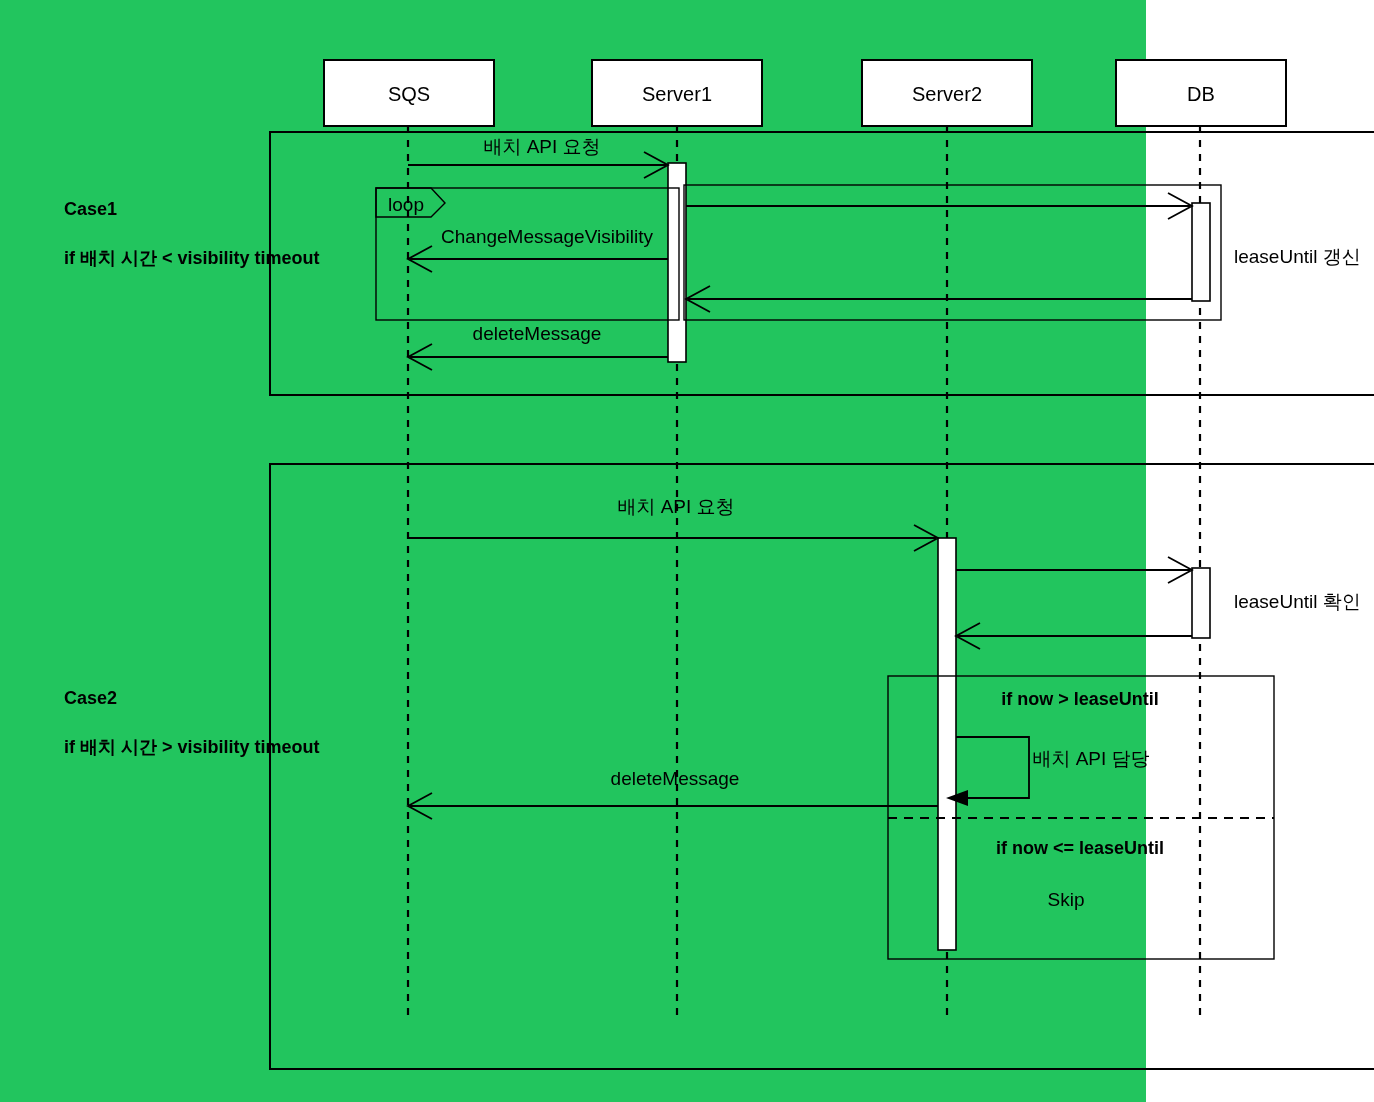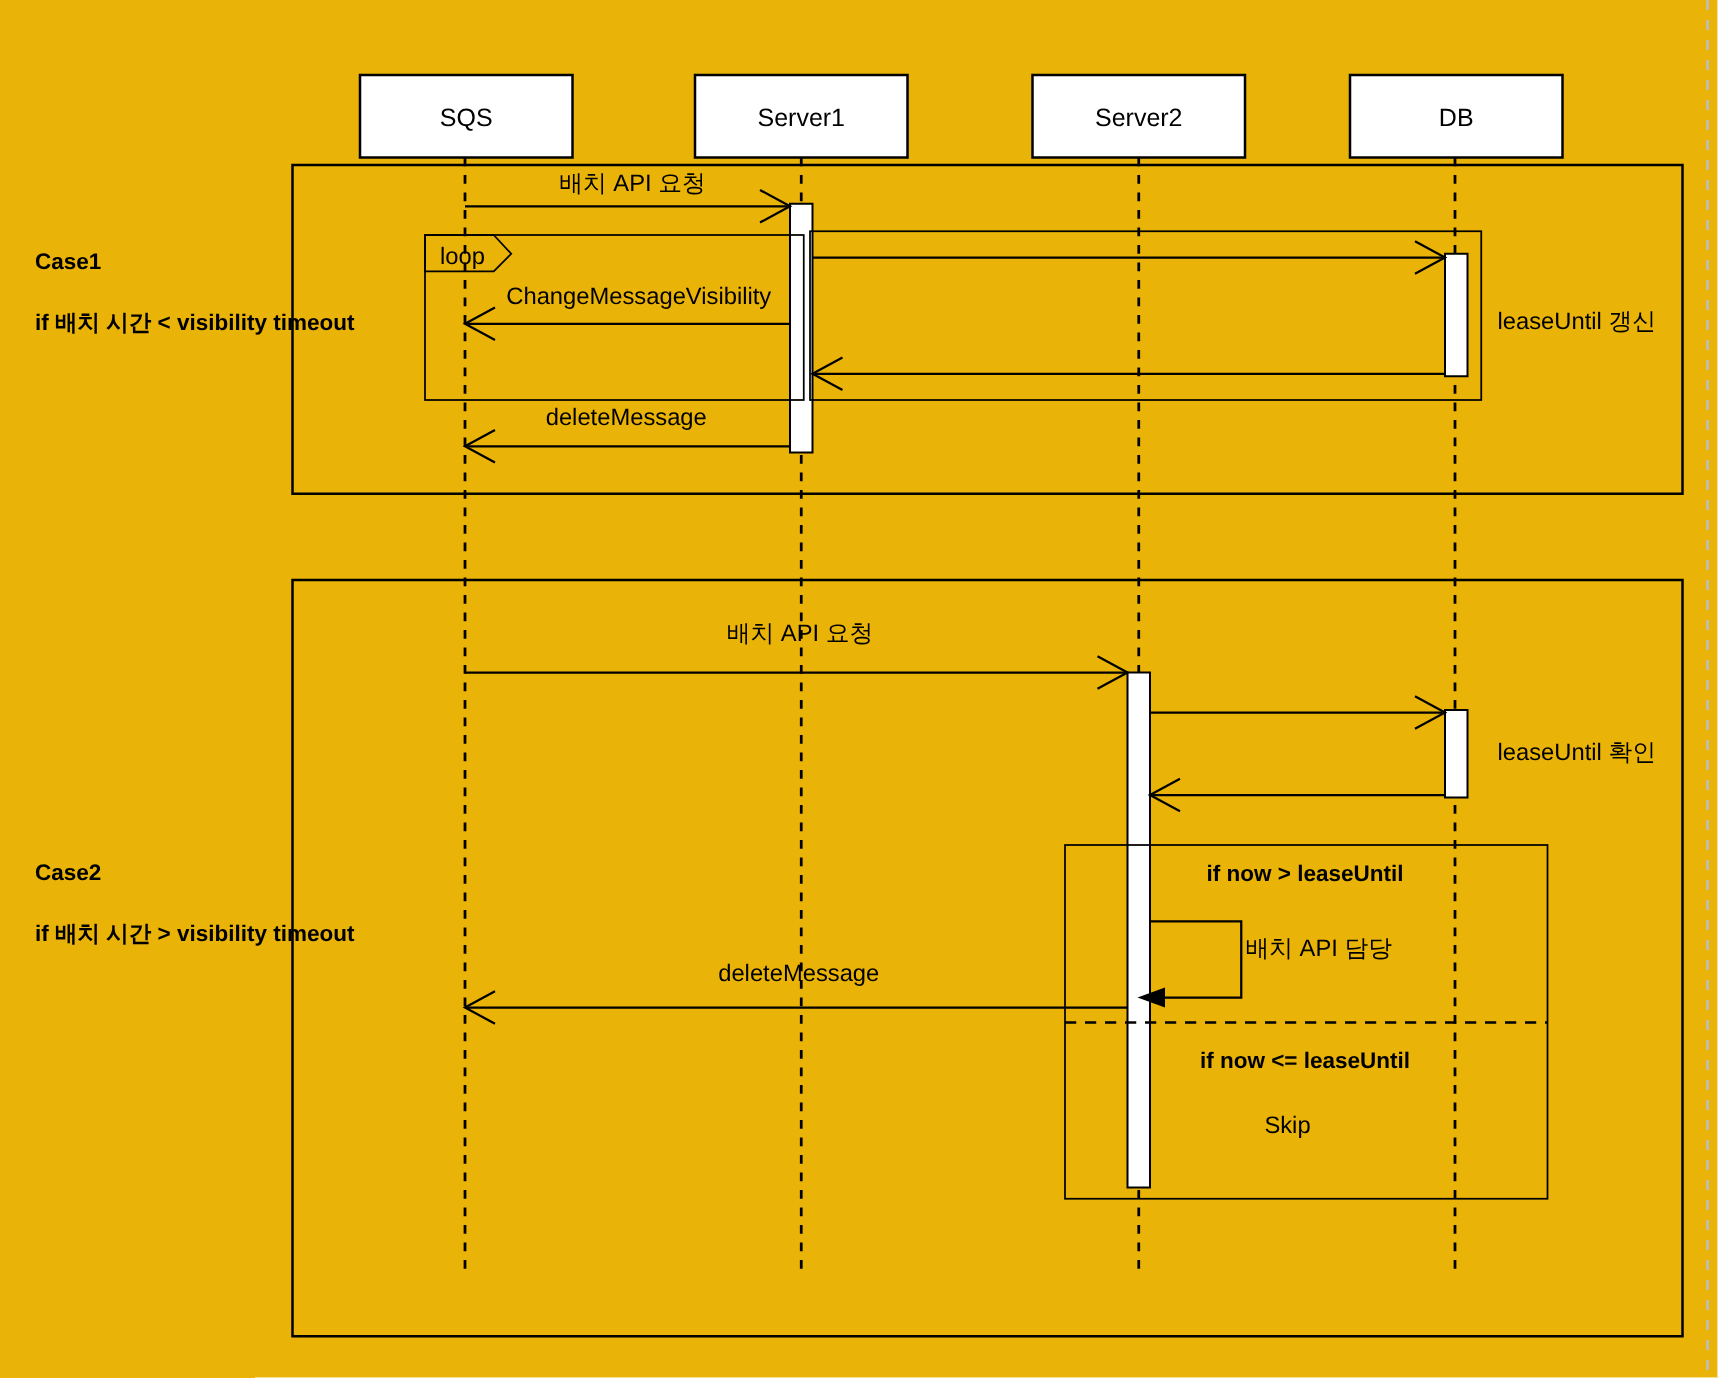--- a/index.html
+++ b/index.html
@@ -8,23 +8,24 @@
     background: #ffffff;
   }
   body {
     width: 1374px;
     height: 1102px;
     font-family: "Liberation Sans", sans-serif;
     overflow: hidden;
   }
   #diagram-root {
     position: relative;
-    width: 1374px;
+    width: 1110px;
     height: 1102px;
-    background: #eab308;
+    background: #22c55e;
+    padding-left: 36px;
   }
   svg#seq {
     display: block;
     width: 1374px;
     height: 1102px;
   }
   .frame    { fill: none; stroke: #000000; stroke-width: 2; }
   .frame-thin { fill: none; stroke: #000000; stroke-width: 1.4; }
   .actor-box{ fill: #ffffff; stroke: #000000; stroke-width: 2; }
   .lifeline { stroke: #000000; stroke-width: 2.2; stroke-dasharray: 7 7; fill: none; }

